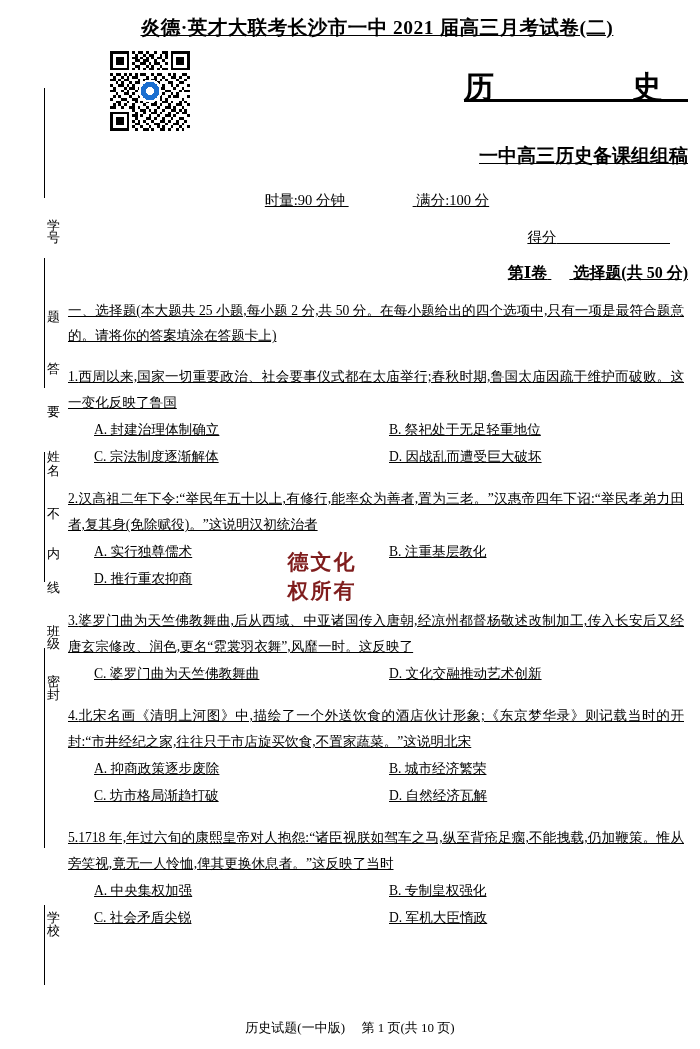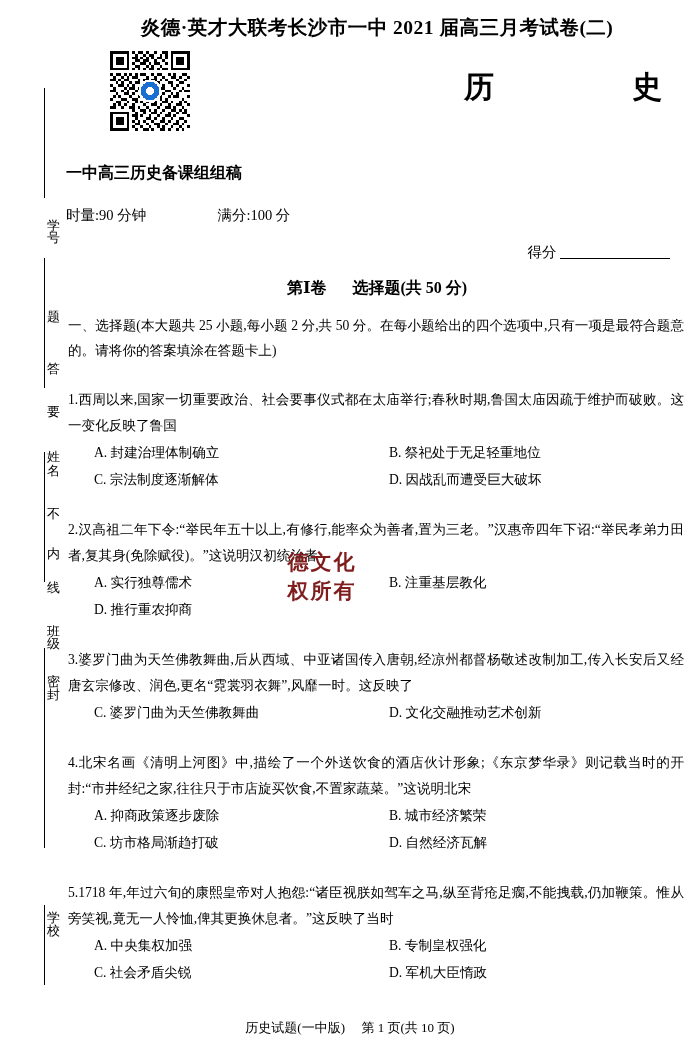--- a/index.html
+++ b/index.html
@@ -66,20 +66,21 @@
   .vt-mifeng  { top: 664px; }
   .vt-xuexiao { top: 900px; }
 
   
   .content {
     position: absolute;
     left: 66px;
     top: 0;
     width: 622px;
     height: 1049px;
+    text-decoration: underline;
   }
 
   .doc-title {
     margin-top: 14px;
     text-align: center;
     font-size: 19.5px;
     font-weight: bold;
     letter-spacing: 0.5px;
     font-family: "Liberation Serif", "DejaVu Serif", serif;
   }
@@ -102,27 +103,28 @@
     text-align: right;
     font-size: 30px;
     font-weight: bold;
     letter-spacing: 26px;
     padding-top: 20px;
     padding-left: 26px;
     font-family: "Liberation Serif", "DejaVu Serif", serif;
   }
 
   .org-line {
-    text-align: left;
-    font-size: 16px;
+    text-align: right;
+    font-size: 19px;
     font-weight: bold;
-    margin-top: 28px;
+    margin-top: 8px;
   }
 
   .meta-line {
+    text-align: center;
     font-size: 14.5px;
     margin-top: 22px;
   }
   .meta-line .gap { display: inline-block; width: 64px; }
 
   .score-line {
     margin-top: 18px;
     text-align: right;
     padding-right: 18px;
     font-size: 14.5px;
@@ -130,36 +132,36 @@
   .score-blank {
     display: inline-block;
     width: 110px;
     border-bottom: 1px solid #000;
     height: 14px;
     vertical-align: -2px;
   }
 
   .section-head {
     margin-top: 16px;
-    text-align: center;
+    text-align: right;
     font-size: 16px;
     font-weight: bold;
   }
   .section-head .sp { display: inline-block; width: 18px; }
 
   .instructions {
     margin-top: 14px;
     font-size: 13.6px;
     line-height: 1.85;
     text-align: justify;
     padding: 0 4px 0 2px;
   }
 
   .q {
-    margin-top: 24px;
+    margin-top: 16px;
     font-size: 13.6px;
     line-height: 1.9;
     text-align: justify;
     padding: 0 4px 0 2px;
   }
   .q .qbody { text-indent: 0; }
   .opts {
     display: flex;
     font-size: 13.6px;
     line-height: 2.0;

